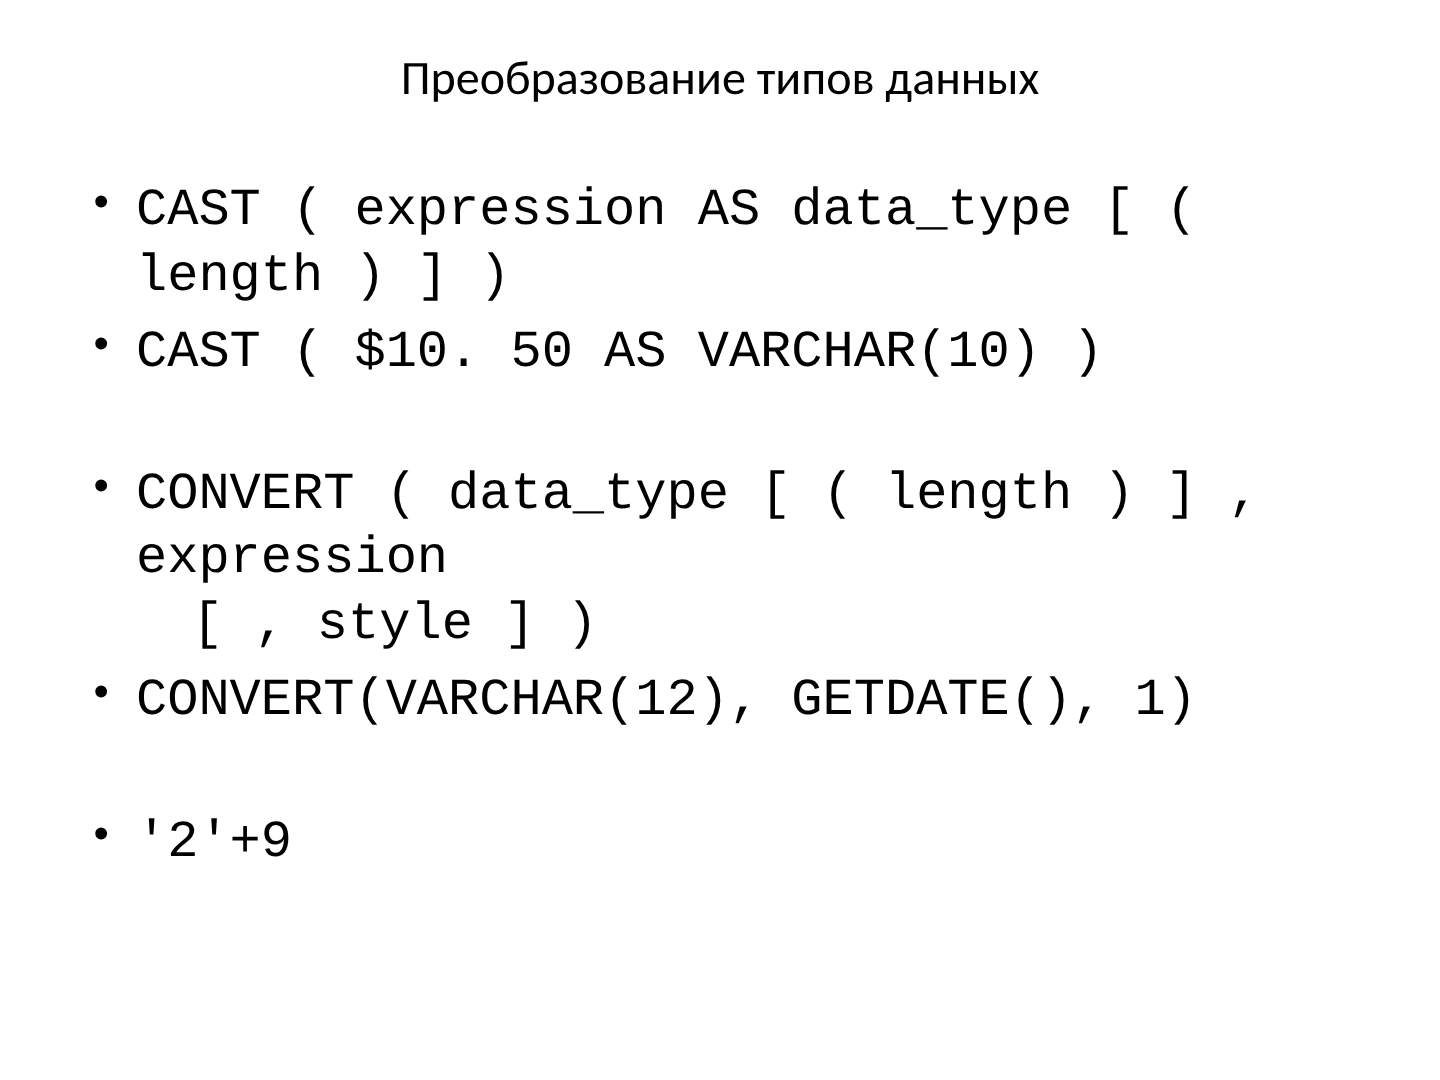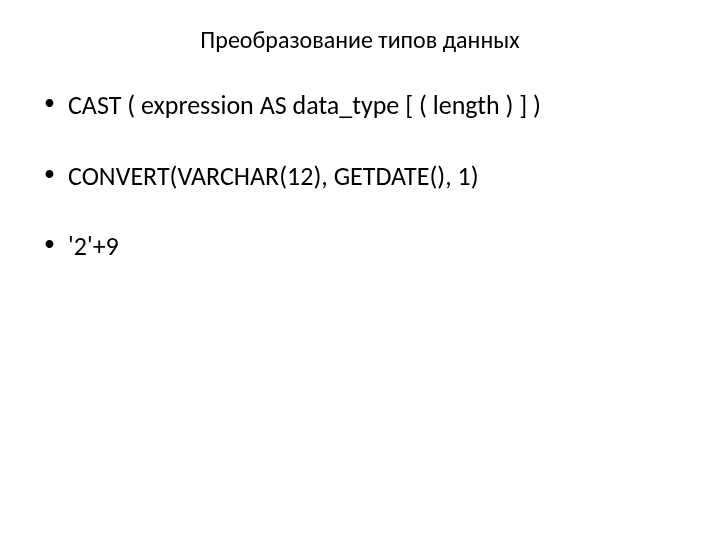--- a/index.html
+++ b/index.html
@@ -24,20 +24,21 @@
     }
     .bullet-list {
       list-style: none;
     }
     .bullet-item {
       font-size: 26px;
       line-height: 1.25;
       margin-bottom: 6px;
       padding-left: 28px;
       position: relative;
+      font-family: Liberation Mono, monospace;
     }
     .bullet-item::before {
       content: "•";
       position: absolute;
       left: 4px;
       font-size: 22px;
     }
     .group-spacer {
       height: 32px;
     }
@@ -46,25 +47,30 @@
       display: block;
     }
   </style>
 </head>
 <body>
 
 <h1 class="title">Преобразование типов данных</h1>
 
 <ul class="bullet-list">
   <li class="bullet-item">CAST ( expression AS data_type [ ( length ) ] )</li>
+  <li class="bullet-item">CAST ( $10. 50 AS VARCHAR(10) )</li>
 </ul>
 
 <div class="group-spacer"></div>
 
 <ul class="bullet-list">
+  <li class="bullet-item">
+    <span>CONVERT ( data_type [ ( length ) ] , expression</span>
+    <span class="indent">[ , style ] )</span>
+  </li>
   <li class="bullet-item">CONVERT(VARCHAR(12), GETDATE(), 1)</li>
 </ul>
 
 <div class="group-spacer"></div>
 
 <ul class="bullet-list">
   <li class="bullet-item">'2'+9</li>
 </ul>
 
 </body></html>

